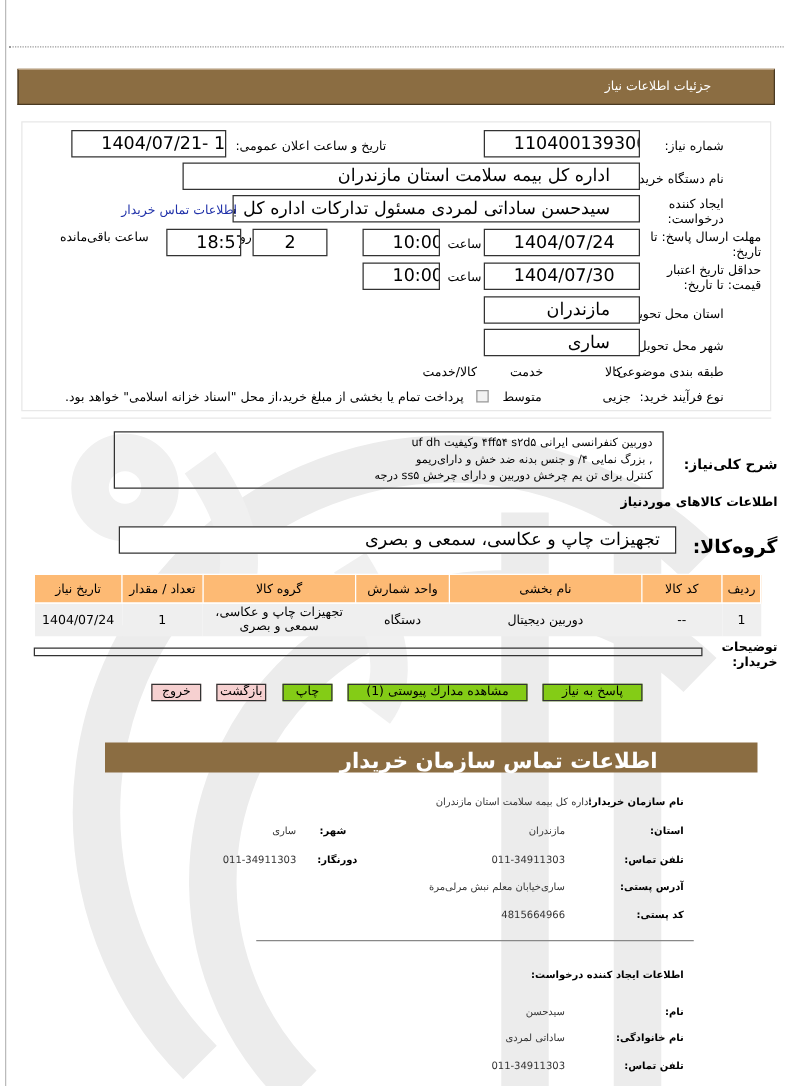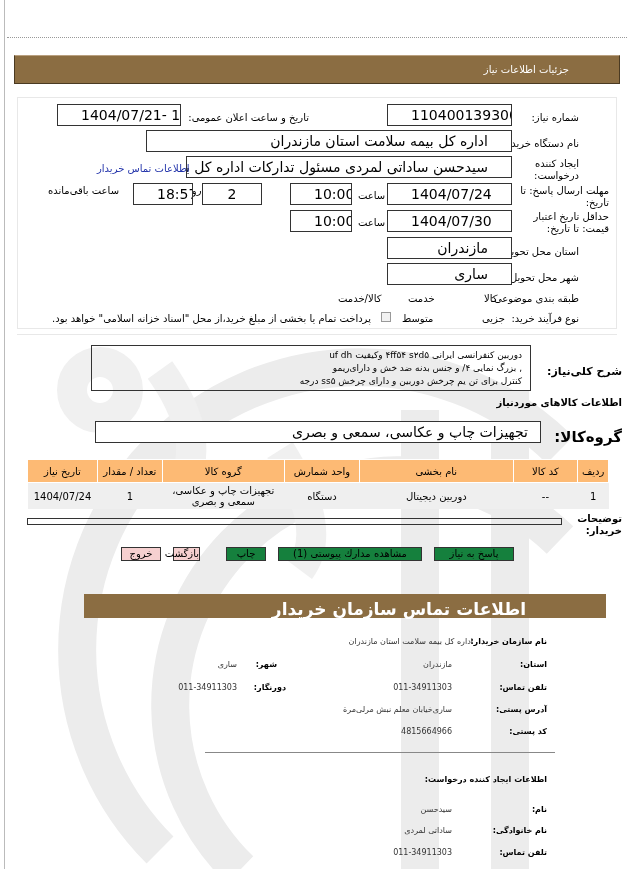--- a/index.html
+++ b/index.html
@@ -14,21 +14,21 @@
   .lbl{font-size:10px;color:#000;white-space:nowrap;}
   .box{border:1px solid #333;background:#fff;box-sizing:border-box;font-size:14px;white-space:nowrap;overflow:hidden;padding:0 23px;}
   .ltr{direction:ltr;text-align:right;}
   .link{color:#2233aa;font-size:10px;}
   .check{width:10px;height:10px;border:1px solid #999;background:#f2f2f2;box-sizing:border-box;}
   .bold{font-weight:bold;}
   table.items{border-collapse:collapse;font-size:10px;}
   table.items th{background:#fdba74;color:#000;font-weight:normal;height:22px;border:1px solid #fff;padding:0 3px;}
   table.items td{background:#efefef;height:26px;text-align:center;padding:0 3px;}
   .btn{height:14px;border:1px solid #333;font-size:10px;text-align:center;line-height:12px;box-sizing:border-box;}
-  .btn.g{background:#15803d;}
+  .btn.g{background:#84cc16;}
   .btn.r{background:#f6d0d0;}
   .hdr2{left:84px;top:594px;width:522px;height:24px;background:#8b6d42;}
   .hdr2 span{position:absolute;right:80px;top:5px;color:#fff;font-size:17px;font-weight:bold;}
   .sm{font-size:8px;color:#333;white-space:nowrap;}
   .smb{font-size:8px;font-weight:bold;white-space:nowrap;}
   .hr{left:205px;top:752px;width:350px;border-top:1px solid #888;}
   .wm{left:40px;top:330px;width:600px;height:560px;pointer-events:none;}
 </style>
 </head>
 <body>
@@ -142,21 +142,21 @@
     </tr>
   </tbody>
 </table>
 
 <span class="abs lbl bold" style="right:12px;top:513px;width:55px;white-space:normal;line-height:12px;font-size:10px;">توضیحات خریدار:</span>
 <div class="abs" style="left:27px;top:518px;width:535px;height:7px;border:1px solid #333;box-sizing:border-box;"></div>
 
 <div class="abs btn g" style="left:434px;top:547px;width:80px;">پاسخ به نیاز</div>
 <div class="abs btn g" style="left:278px;top:547px;width:144px;">مشاهده مدارك پیوستی (1)</div>
 <div class="abs btn g" style="left:226px;top:547px;width:40px;">چاپ</div>
-<div class="abs btn r" style="left:173px;top:547px;width:27px;">بازگشت</div>
+<div class="abs btn r" style="left:173px;top:547px;width:40px;">بازگشت</div>
 <div class="abs btn r" style="left:121px;top:547px;width:40px;">خروج</div>
 
 <div class="abs hdr2">
     <span>اطلاعات تماس سازمان خریدار</span>
   </div>
 
 <span class="abs smb" style="right:87px;top:637px;">نام سازمان خریدار:</span>
 <span class="abs sm" style="right:161px;top:637px;">اداره کل بیمه سلامت استان مازندران</span>
 
 <span class="abs smb" style="right:87px;top:660px;">استان:</span>

